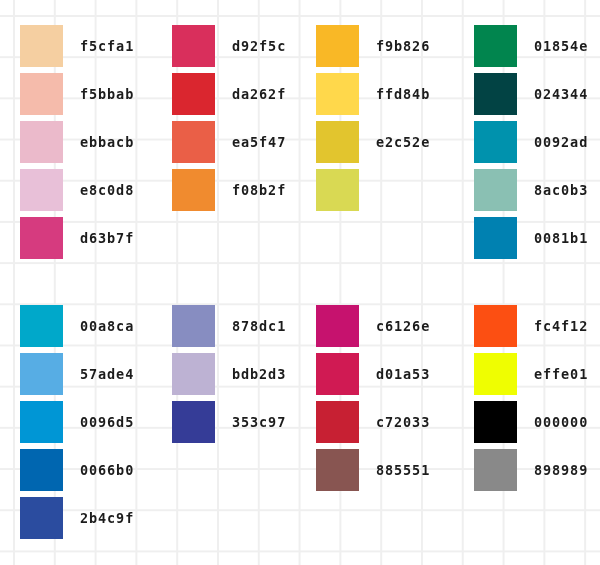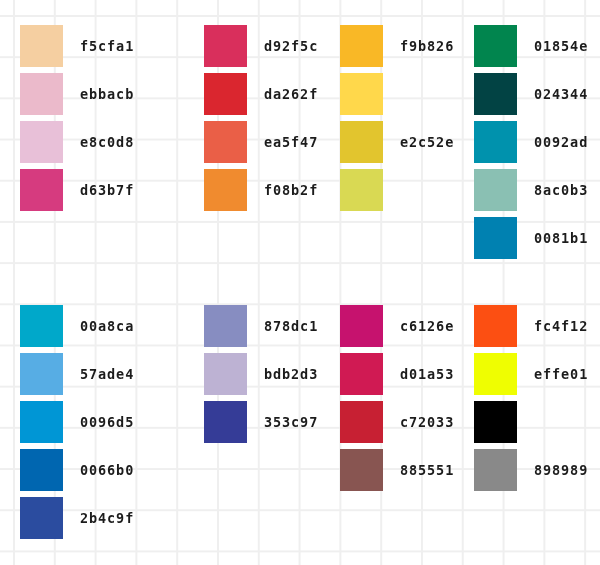--- a/index.html
+++ b/index.html
@@ -38,22 +38,22 @@
   }
   #section-1 { top: 25px; }
   #section-2 { top: 305px; }
 
   .column {
     position: absolute;
     top: 0;
     width: 150px;
   }
   .column.col-0 { left: 20px;  }
-  .column.col-1 { left: 172px; margin-left: 32px; }
-  .column.col-2 { left: 340px; }
+  .column.col-1 { left: 172px; }
+  .column.col-2 { left: 316px; }
   .column.col-3 { left: 474px; }
 
   .swatch-row {
     position: relative;
     height: 48px;
   }
 
   .swatch-chip {
     position: absolute;
     left: 0;
@@ -83,20 +83,24 @@
 <div id="sheet" style="background-color: rgb(255, 255, 255); background-image: linear-gradient(to right, rgb(239, 239, 239) 0px, rgb(239, 239, 239) 2px, transparent 2px), linear-gradient(rgb(239, 239, 239) 0px, rgb(239, 239, 239) 2px, transparent 2px);">
 
   <div class="section" id="section-1">
 
     <div class="column col-0">
       <div class="swatch-row">
         <div class="swatch-chip" style="background-color:#f5cfa1;"></div>
         <div class="swatch-label">f5cfa1</div>
       </div>
       <div class="swatch-row">
+        <div class="swatch-chip" style="background-color:#f5bbab;"></div>
+        <div class="swatch-label">f5bbab</div>
+      </div>
+      <div class="swatch-row">
         <div class="swatch-chip" style="background-color:#ebbacb;"></div>
         <div class="swatch-label">ebbacb</div>
       </div>
       <div class="swatch-row">
         <div class="swatch-chip" style="background-color:#e8c0d8;"></div>
         <div class="swatch-label">e8c0d8</div>
       </div>
       <div class="swatch-row">
         <div class="swatch-chip" style="background-color:#d63b7f;"></div>
         <div class="swatch-label">d63b7f</div>
@@ -122,20 +126,21 @@
       </div>
     </div>
 
     <div class="column col-2">
       <div class="swatch-row">
         <div class="swatch-chip" style="background-color:#f9b826;"></div>
         <div class="swatch-label">f9b826</div>
       </div>
       <div class="swatch-row">
         <div class="swatch-chip" style="background-color:#ffd84b;"></div>
+        <div class="swatch-label">ffd84b</div>
       </div>
       <div class="swatch-row">
         <div class="swatch-chip" style="background-color:#e2c52e;"></div>
         <div class="swatch-label">e2c52e</div>
       </div>
       <div class="swatch-row">
         <div class="swatch-chip" style="background-color:#d9d953;"></div>
       </div>
     </div>
 
@@ -227,20 +232,21 @@
       <div class="swatch-row">
         <div class="swatch-chip" style="background-color:#fc4f12;"></div>
         <div class="swatch-label">fc4f12</div>
       </div>
       <div class="swatch-row">
         <div class="swatch-chip" style="background-color:#effe01;"></div>
         <div class="swatch-label">effe01</div>
       </div>
       <div class="swatch-row">
         <div class="swatch-chip" style="background-color:#000000;"></div>
+        <div class="swatch-label">000000</div>
       </div>
       <div class="swatch-row">
         <div class="swatch-chip" style="background-color:#898989;"></div>
         <div class="swatch-label">898989</div>
       </div>
       <div class="swatch-row is-empty">
         
         
       </div>
     </div>

